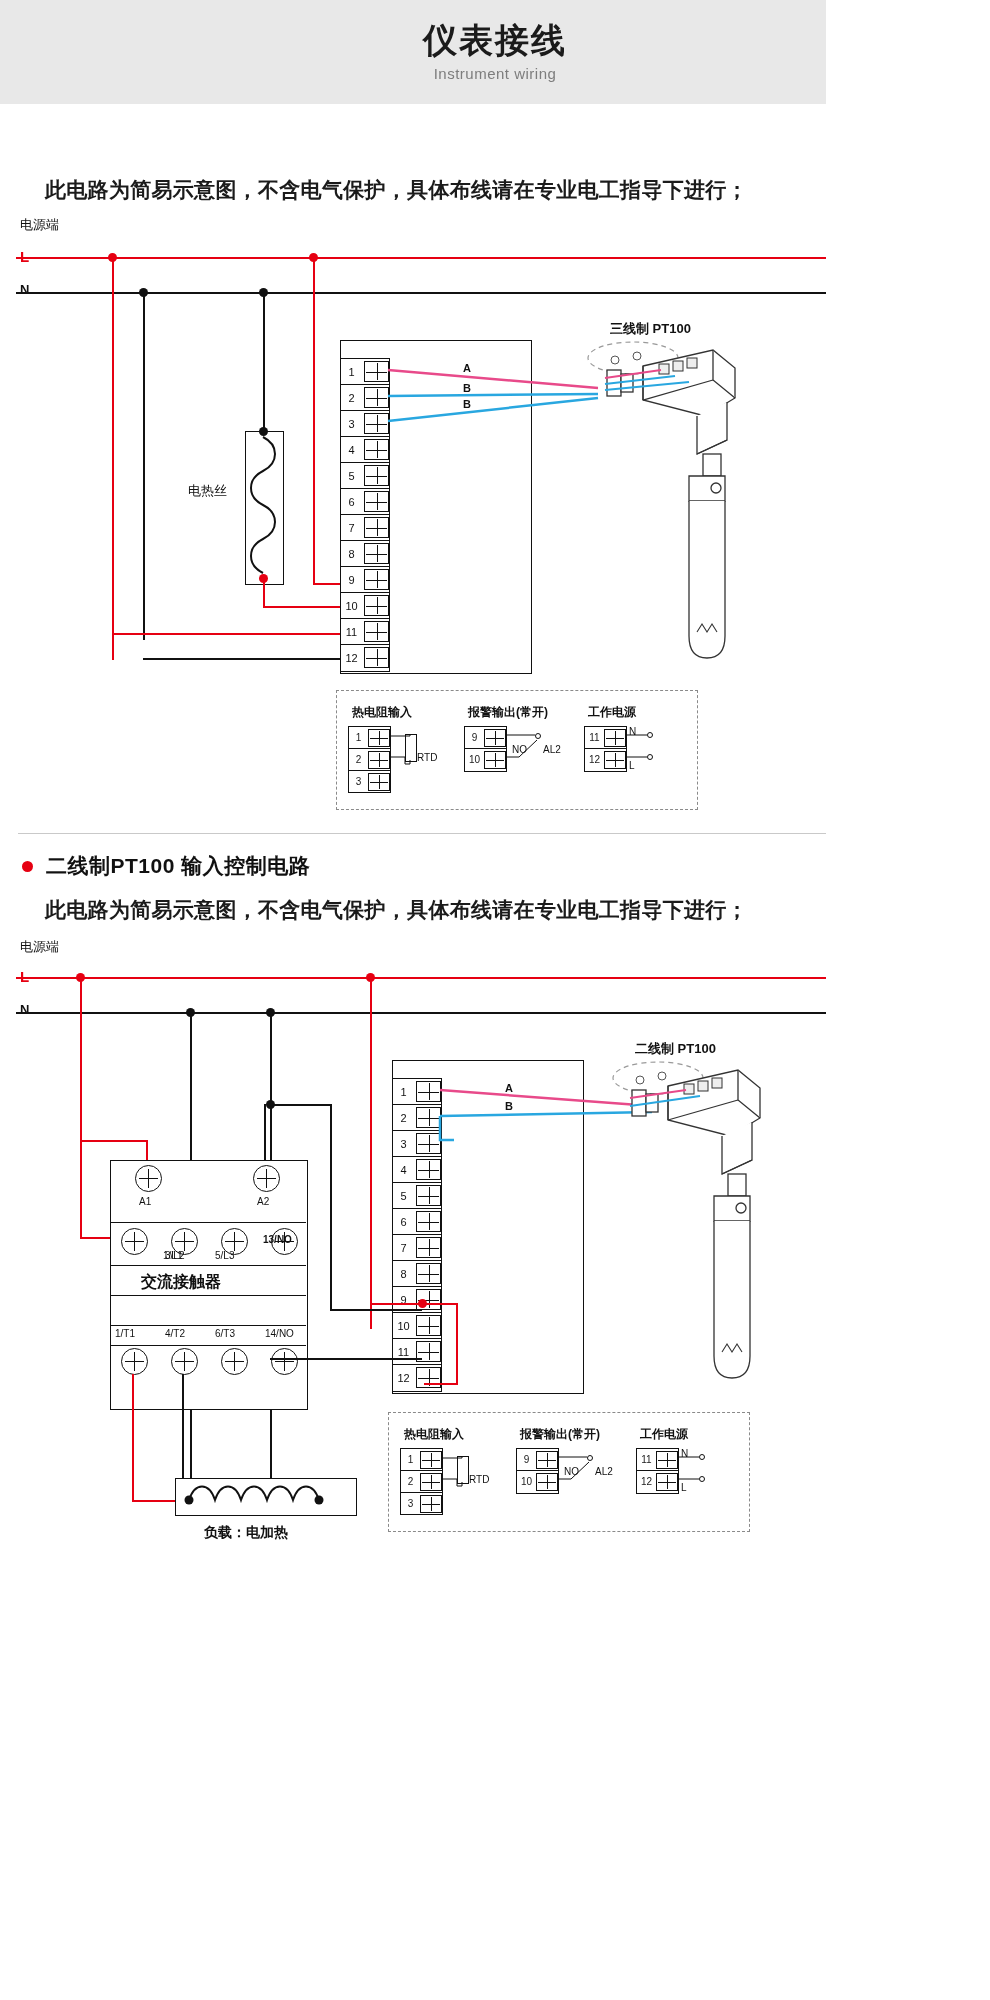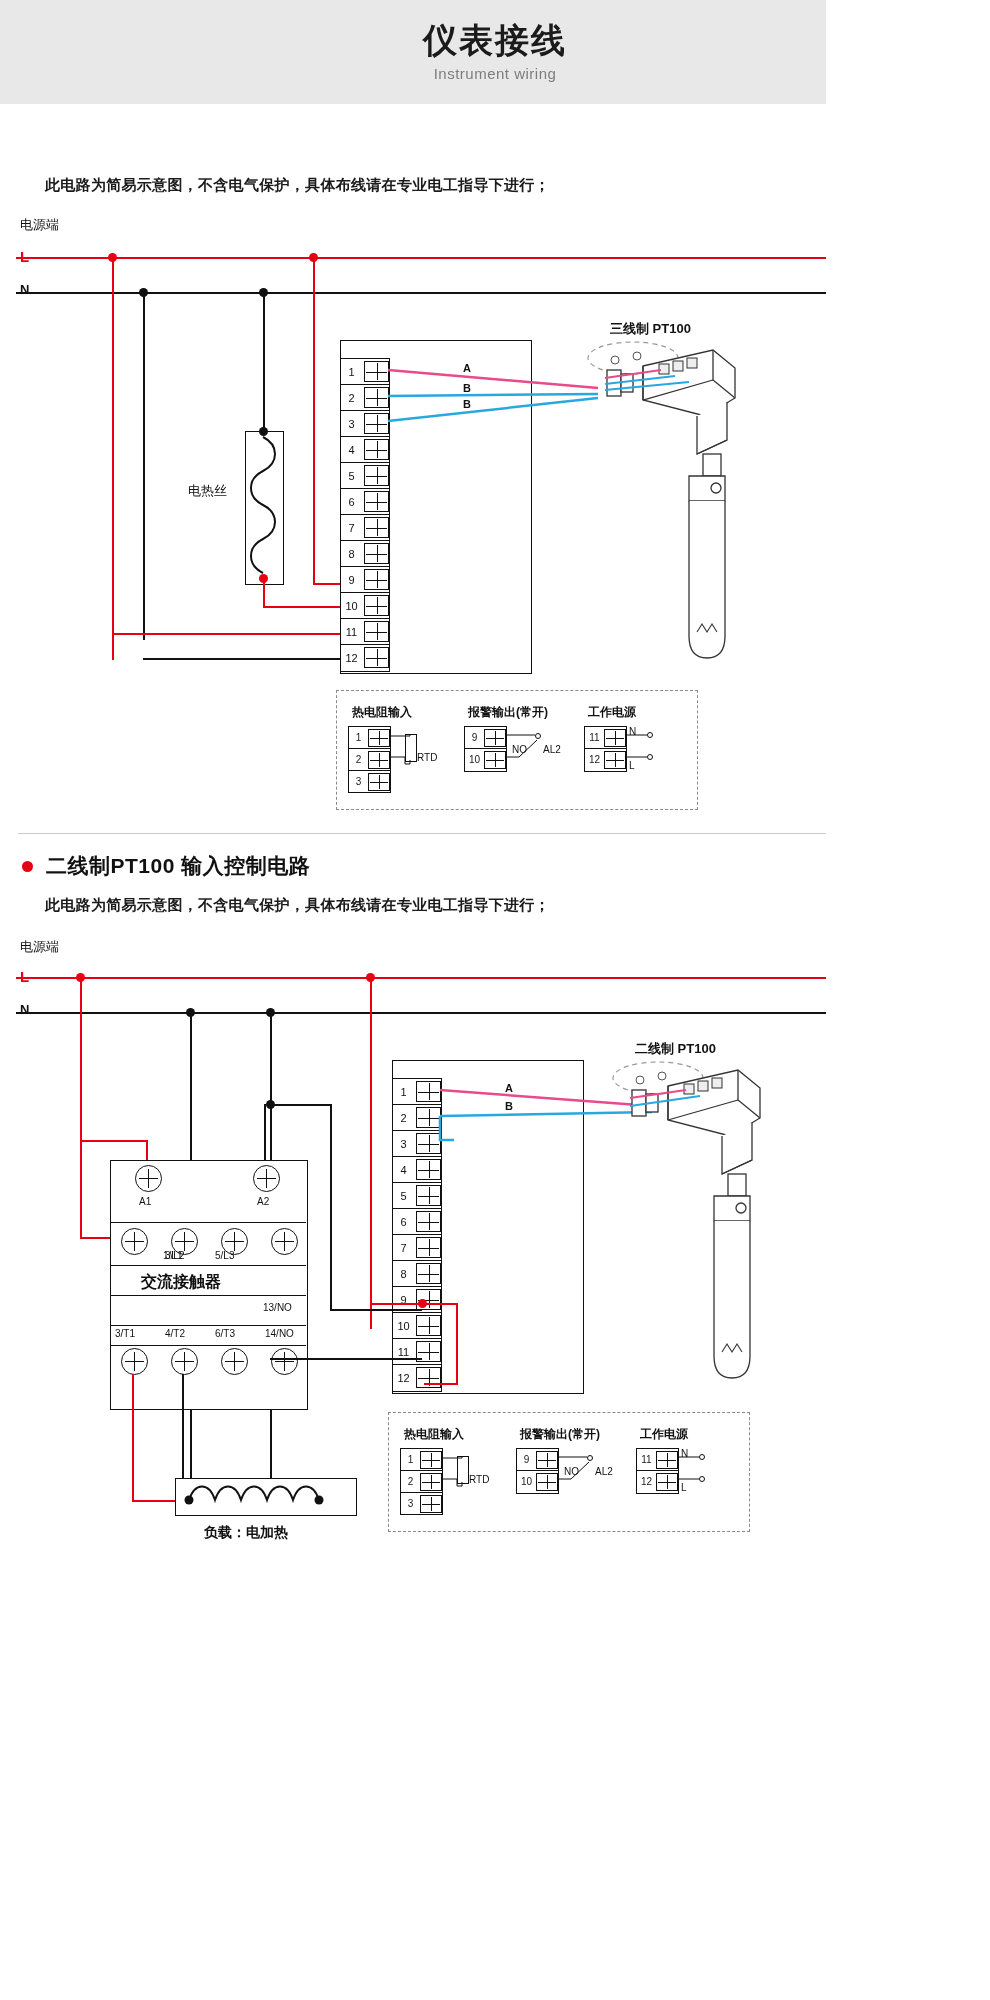--- a/index.html
+++ b/index.html
@@ -17,21 +17,21 @@
     position:relative;width:990px;height:104px;background:#e8e8e8;
     display:flex;flex-direction:column;align-items:center;justify-content:center;
   }
   .header .title{font-size:34px;font-weight:700;letter-spacing:2px;color:#1b1b1b;line-height:1.1;}
   .header .subtitle{font-size:15px;color:#7d7d7d;margin-top:6px;letter-spacing:.5px;}
 
   
   .sec-head{position:absolute;display:flex;align-items:center;}
   .bullet{width:11px;height:11px;border-radius:50%;background:#e60012;margin-right:13px;}
   .sec-title{font-size:21px;font-weight:700;color:#111;letter-spacing:.5px;}
-  .sec-desc{position:absolute;font-size:15px;font-weight:700;color:#1b1b1b;letter-spacing:.3px;}
+  .sec-desc{position:absolute;font-size:21px;font-weight:700;color:#1b1b1b;letter-spacing:.3px;}
 
   .label{position:absolute;font-size:13px;color:#111;white-space:nowrap;}
   .label.red{color:#e60012;font-weight:700;font-size:15px;}
   .label.b{font-weight:700;}
   .label.sm{font-size:11px;}
   .label.xs{font-size:10px;}
 
   .divider{position:absolute;left:18px;width:954px;height:1px;background:#c9c9c9;}
 
   
@@ -344,25 +344,25 @@
   <div class="label xs" style="left:139px;top:1196px;">A1</div>
   <div class="label xs" style="left:257px;top:1196px;">A2</div>
 
   <div class="screwc" style="left:121px;top:1228px;"></div>
   <div class="screwc" style="left:171px;top:1228px;"></div>
   <div class="screwc" style="left:221px;top:1228px;"></div>
   <div class="screwc" style="left:271px;top:1228px;"></div>
   <div class="label xs" style="left:115px;top:1250px;margin-left:48px;">1/L1</div>
   <div class="label xs" style="left:165px;top:1250px;">3/L2</div>
   <div class="label xs" style="left:215px;top:1250px;">5/L3</div>
-  <div class="label xs" style="left:263px;top:1302px;">13/NO</div>
+  <div class="label xs" style="left:263px;top:1234px;font-weight:bold;">13/NO</div>
 
   <div class="label b" style="left:141px;top:1272px;font-size:16px;">交流接触器</div>
 
-  <div class="label xs" style="left:115px;top:1328px;">3/T1</div>
+  <div class="label xs" style="left:115px;top:1328px;">1/T1</div>
   <div class="label xs" style="left:165px;top:1328px;">4/T2</div>
   <div class="label xs" style="left:215px;top:1328px;">6/T3</div>
   <div class="label xs" style="left:265px;top:1328px;">14/NO</div>
   <div class="screwc" style="left:121px;top:1348px;"></div>
   <div class="screwc" style="left:171px;top:1348px;"></div>
   <div class="screwc" style="left:221px;top:1348px;"></div>
   <div class="screwc" style="left:271px;top:1348px;"></div>
 
   <div class="vline red" style="left:132px;top:1374px;height:128px;"></div>
   <div class="hline red" style="left:132px;top:1500px;width:54px;"></div>

